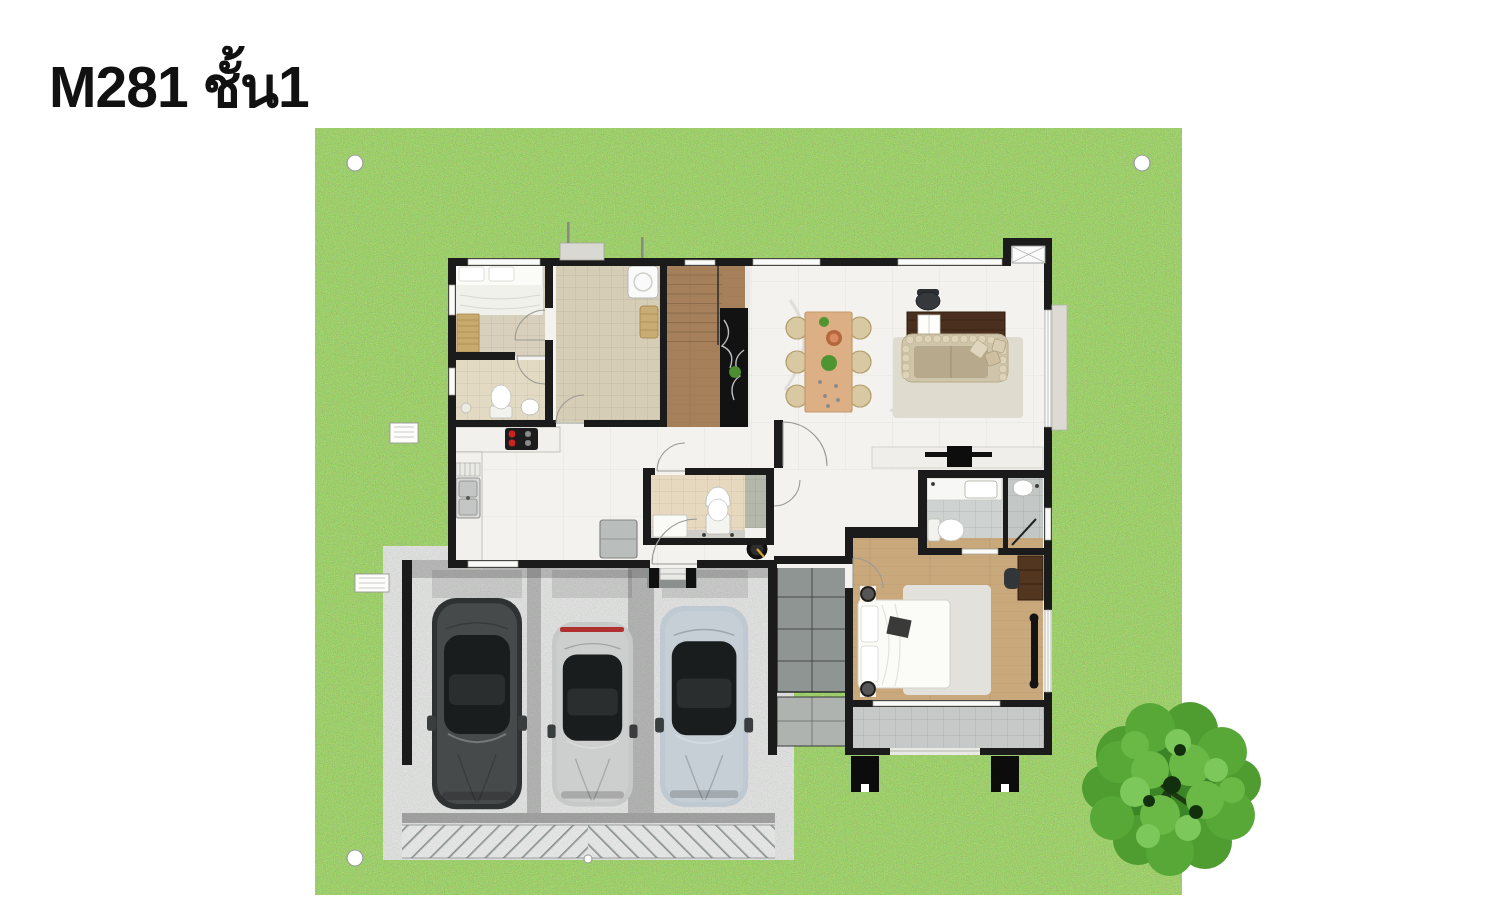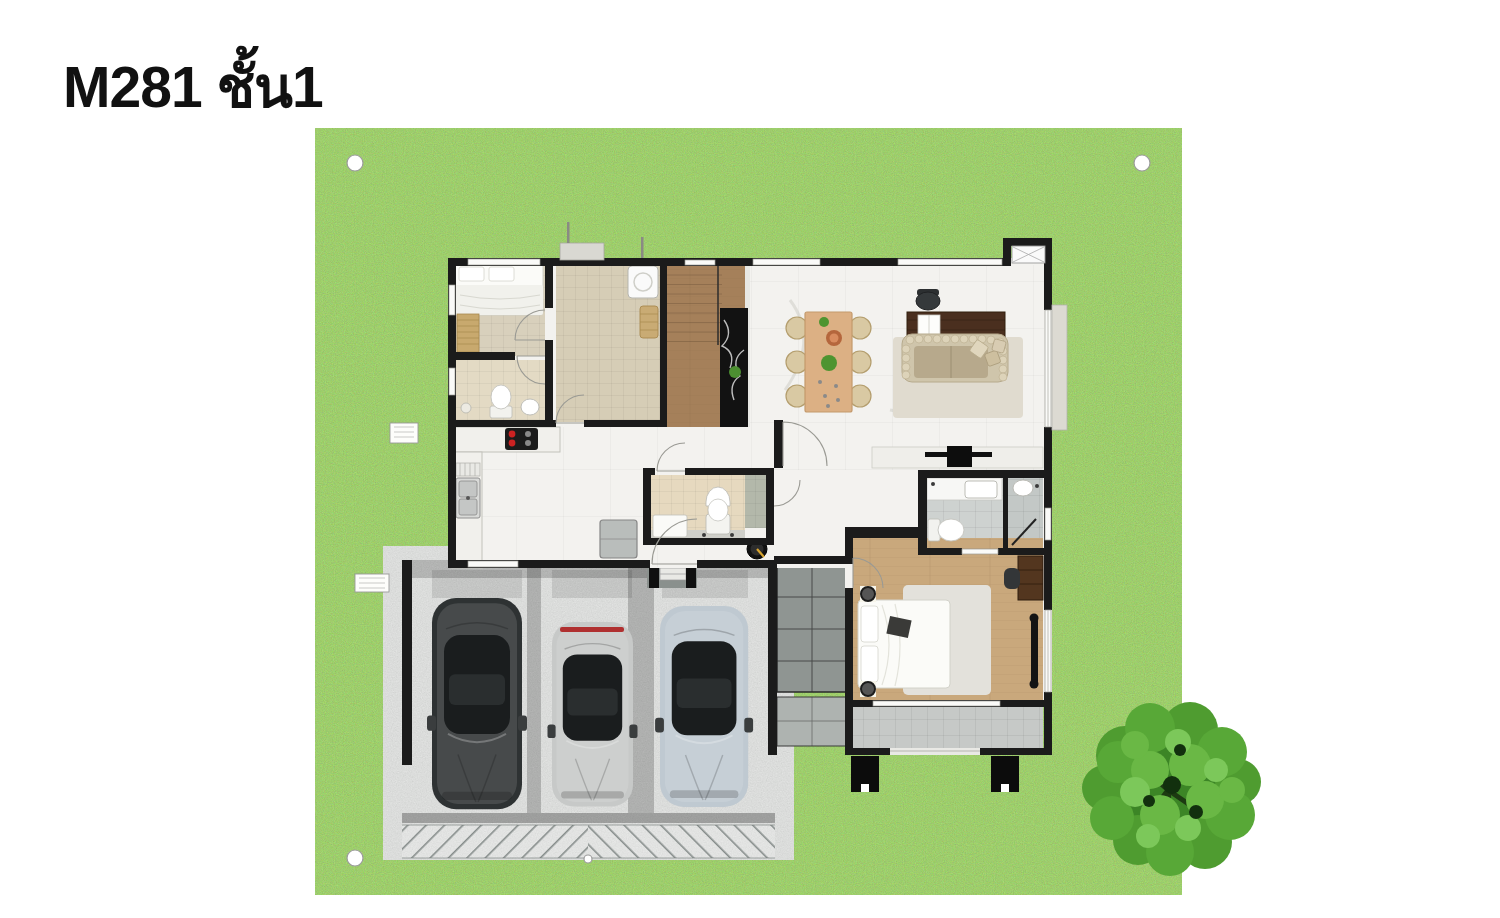--- a/index.html
+++ b/index.html
@@ -2,21 +2,21 @@
 <html><head>
 <meta charset="utf-8">
 <style>
   html,body{margin:0;padding:0;}
   body{
     width:1500px;height:918px;position:relative;overflow:hidden;
     background:#ffffff;
     font-family:"Liberation Sans", sans-serif;
   }
   .page-title{
-    position:absolute;left:63px;top:58px;
+    position:absolute;left:49px;top:58px;
     font-size:57px;font-weight:800;color:#111111;letter-spacing:-1px;
     line-height:1.05;
   }
   svg{position:absolute;left:0;top:0;}
 </style>
 </head>
 <body>
 
 <div class="page-title">M281 ชั้น1</div>
 

